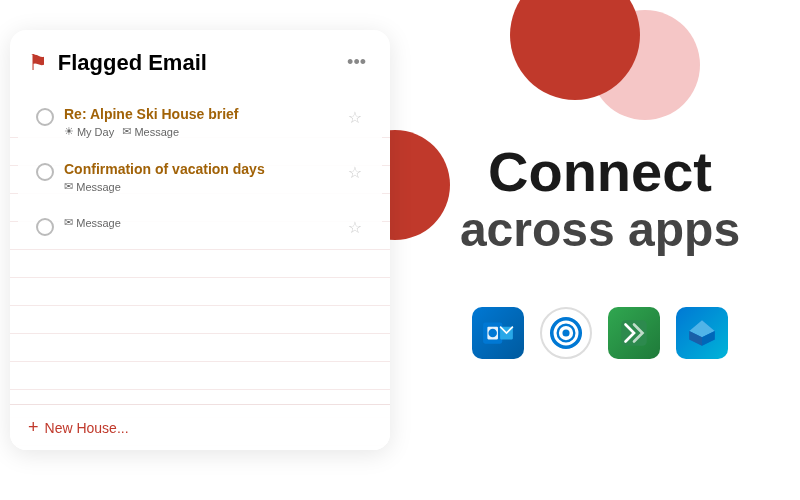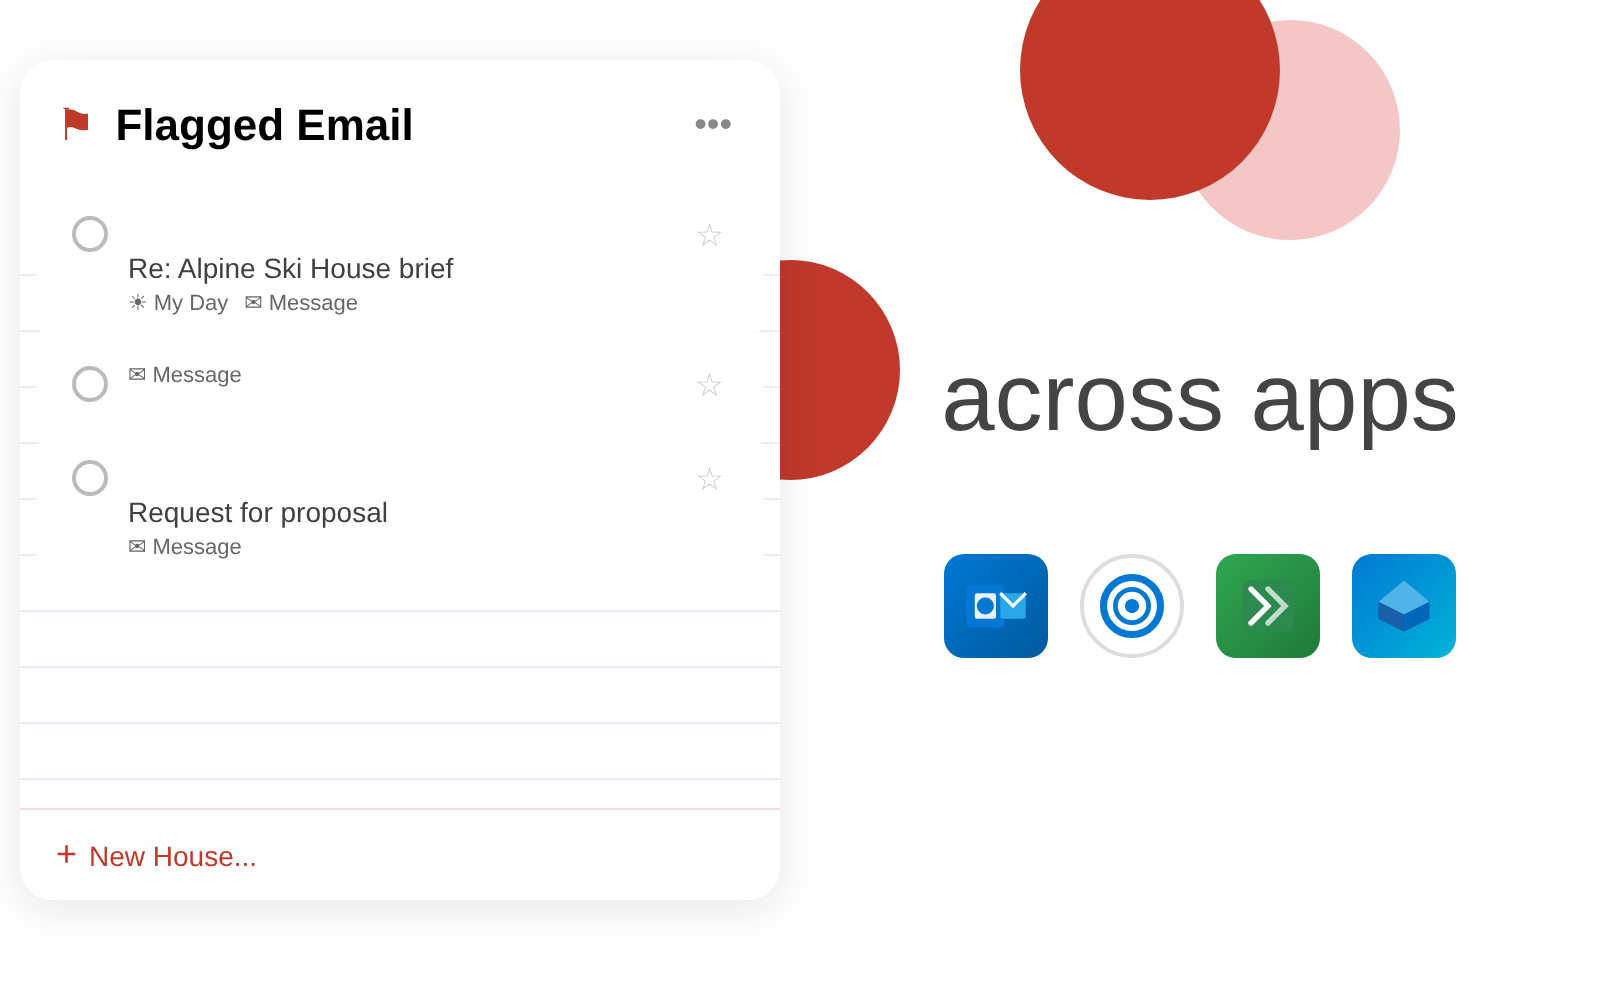--- a/index.html
+++ b/index.html
@@ -139,24 +139,23 @@
       margin-right: 10px;
       margin-top: 2px;
       flex-shrink: 0;
       cursor: pointer;
     }
     .item-content {
       flex: 1;
     }
     .item-title {
       font-size: 14px;
-      font-weight: 400;
-      color: #404040;
+      font-weight: 700;
+      color: #a16207;
       margin-bottom: 3px;
-      margin-top: 20px;
     }
     .item-meta {
       display: flex;
       align-items: center;
       gap: 8px;
     }
     .item-tag {
       display: flex;
       align-items: center;
       gap: 3px;
@@ -213,21 +212,21 @@
     }
     .connect-title-bold {
       font-size: 56px;
       font-weight: 800;
       color: #1a1a1a;
       line-height: 1.1;
       text-align: center;
     }
     .connect-title-light {
       font-size: 48px;
-      font-weight: 400;
+      font-weight: 700;
       color: #444;
       text-align: center;
       margin-bottom: 50px;
     }
 
     
     .app-icons {
       display: flex;
       gap: 16px;
       align-items: center;
@@ -304,34 +303,34 @@
             <span>Message</span>
           </span>
         </div>
       </div>
       <span class="item-star">☆</span>
     </div>
 
     <div class="widget-item">
       <div class="item-checkbox"></div>
       <div class="item-content">
+        <div class="item-title">Confirmation of vacation days</div>
         <div class="item-meta">
           <span class="item-tag">
             <span class="tag-icon">✉</span>
             <span>Message</span>
           </span>
         </div>
       </div>
       <span class="item-star">☆</span>
     </div>
 
     <div class="widget-item">
       <div class="item-checkbox"></div>
       <div class="item-content">
-        <div class="item-title">Request for proposal</div>
         <div class="item-meta">
           <span class="item-tag">
             <span class="tag-icon">✉</span>
             <span>Message</span>
           </span>
         </div>
       </div>
       <span class="item-star">☆</span>
     </div>
 
@@ -339,20 +338,21 @@
 
   <div class="widget-footer">
     <button class="new-task-btn">
       <span class="new-task-plus">+</span>
       <span>New House...</span>
     </button>
   </div>
 </div>
 
 <div class="right-section">
+  <div class="connect-title-bold">Connect</div>
   <div class="connect-title-light">across apps</div>
 
   <div class="app-icons">
 
     <div class="app-icon icon-outlook">
       <svg viewBox="0 0 32 32" xmlns="http://www.w3.org/2000/svg">
         <rect x="2" y="6" width="18" height="20" rx="2" fill="#0078d4"></rect>
         <rect x="6" y="10" width="10" height="12" rx="1" fill="white" opacity="0.9"></rect>
         <circle cx="11" cy="16" r="4" fill="#0078d4"></circle>
         <rect x="18" y="10" width="12" height="12" rx="1" fill="#28a8e8"></rect>

